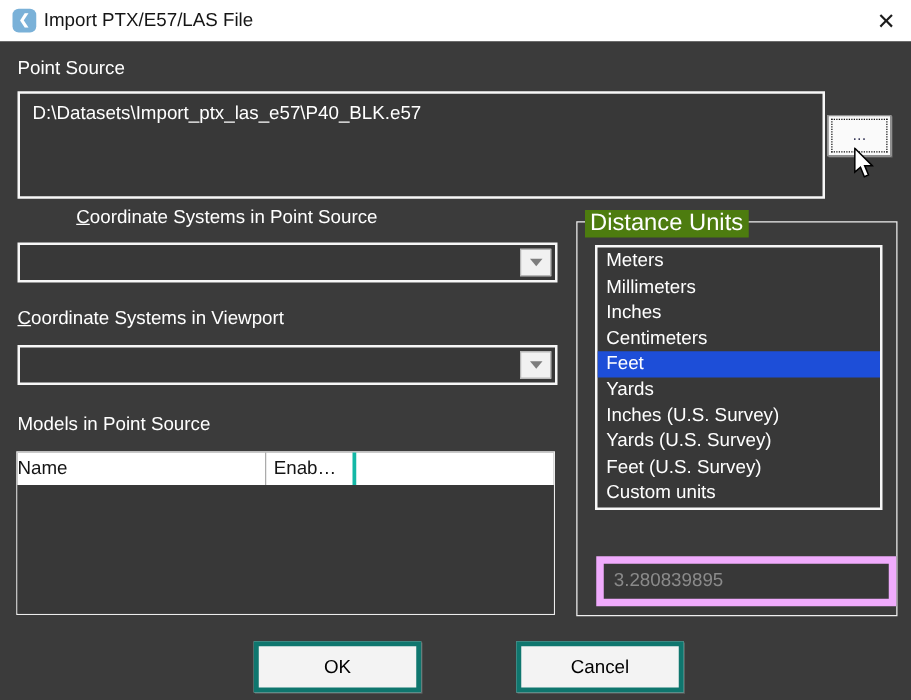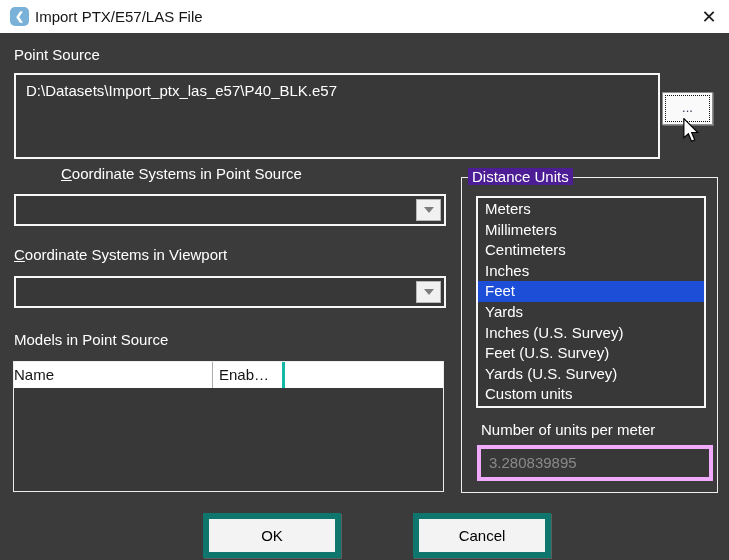--- a/index.html
+++ b/index.html
@@ -64,41 +64,41 @@
   .th1{width:198px;padding-left:0;border-right:1px solid #ababab;}
   .th2{width:63px;padding-left:6px;border-right:3px solid #14b8a6;}
   .th3{flex:1;}
   .tbody{position:absolute;left:0;top:26px;right:0;bottom:0;background:#383838;}
   
   .group{
     position:absolute;left:461px;top:177px;width:255px;height:314px;
     border:1px solid #efefef;
   }
   .group-legend{
-    position:absolute;left:6px;top:-10px;background:#4c1d95;padding:0 4px;
-    color:#ffffff;font-size:15px;white-space:nowrap;
+    position:absolute;left:6px;top:-10px;background:#4d7c0f;padding:0 4px;
+    color:#ffffff;font-size:19px;white-space:nowrap;
   }
   .unit-list{
     position:absolute;left:476px;top:196px;width:226px;height:207px;
     border:2px solid #f7f7f7;background:#383838;padding-top:1px;overflow:hidden;
   }
   .unit-item{
     height:20.6px;line-height:20.6px;padding-left:7px;
     color:#ffffff;font-size:15px;white-space:nowrap;cursor:default;
   }
   .unit-item.selected{background:#1d4ed8;}
   .num-input{
     position:absolute;left:477px;top:445px;width:220px;height:28px;
-    border:4px solid #f0abfc;background:#383838;color:#8a8a8a;font-size:15px;
+    border:6px solid #f0abfc;background:#383838;color:#8a8a8a;font-size:15px;
     line-height:28px;padding-left:8px;white-space:nowrap;overflow:hidden;
   }
   
   .act-btn{
     position:absolute;top:513px;width:126px;height:33px;
-    background:#f3f3f3;border:6px solid #0f766e;box-shadow:1px 1px 0 #5e5e5e;
+    background:#f3f3f3;border:4px solid #0f766e;box-shadow:1px 1px 0 #5e5e5e;
     color:#000000;font-size:15px;display:flex;align-items:center;justify-content:center;
     cursor:default;
   }
   .ok-btn{left:203px;}
   .cancel-btn{left:413px;}
   
   .cursor{position:absolute;left:683px;top:118px;width:16px;height:25px;pointer-events:none;}
 </style>
 </head>
 <body>
@@ -148,31 +148,30 @@
     </div>
     <div class="tbody"></div>
   </div>
 
   <div class="group">
     <div class="group-legend">Distance Units</div>
   </div>
   <div class="unit-list" id="unit-list">
       <div class="unit-item">Meters</div>
       <div class="unit-item">Millimeters</div>
+      <div class="unit-item">Inches</div>
       <div class="unit-item">Centimeters</div>
-      <div class="unit-item">Inches</div>
       <div class="unit-item selected">Feet</div>
       <div class="unit-item">Yards</div>
       <div class="unit-item">Inches (U.S. Survey)</div>
+      <div class="unit-item">Yards (U.S. Survey)</div>
       <div class="unit-item">Feet (U.S. Survey)</div>
-      <div class="unit-item">Yards (U.S. Survey)</div>
       <div class="unit-item">Custom units</div>
     </div>
 
-  <div class="lbl" style="left:481px;top:421px;">Number of units per meter</div>
   <div class="num-input">3.280839895</div>
 
   <div class="act-btn ok-btn">OK</div>
   <div class="act-btn cancel-btn">Cancel</div>
 
   <svg class="cursor" viewBox="0 0 13 21">
     <polygon points="0.5,0.5 0.5,16.5 4.3,13.2 6.9,19.6 9.7,18.4 7.1,12.2 12.2,12.2" fill="#ffffff" stroke="#000000" stroke-width="1"></polygon>
   </svg>
 
 </div>

